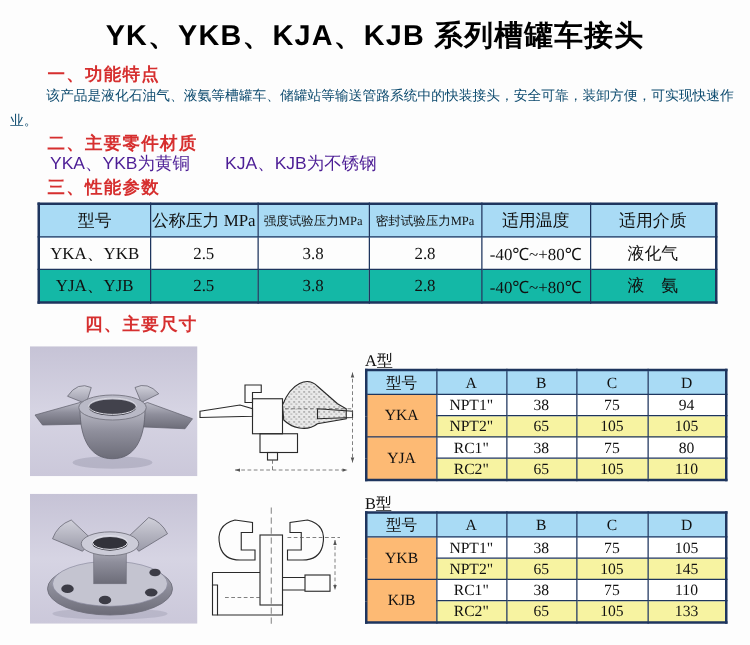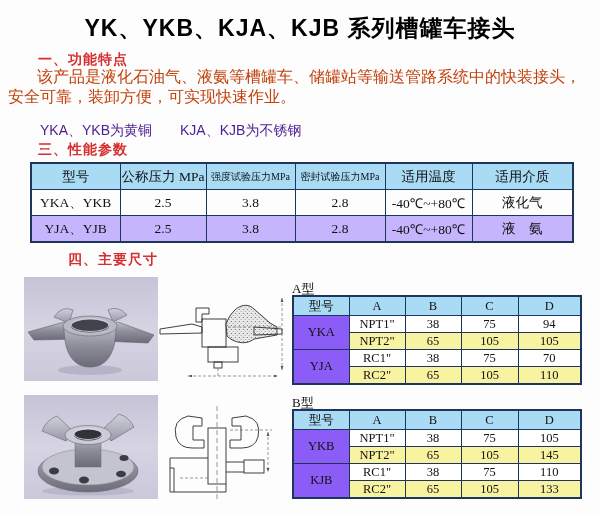--- a/index.html
+++ b/index.html
@@ -9,65 +9,66 @@
 
   .title{position:absolute;top:13px;left:0;width:600px;text-align:center;
          font-size:23px;font-weight:bold;letter-spacing:1px;color:#000;}
 
   .red-head{position:absolute;font-size:14px;font-weight:bold;color:#d62f2f;letter-spacing:1px;}
   .h-feat{left:38px;top:51px;text-align:right;}
   .h-mat {left:38px;top:106px;}
   .h-perf{left:38px;top:141px;}
   .h-dim {left:38px;top:251px;margin-left:30px;}
 
-  .body-text{position:absolute;left:8px;top:67px;width:586px;font-size:16px;
-             line-height:20px;text-indent:29px;color:#c2410c;}
+  .body-text{position:absolute;left:8px;top:67px;width:586px;font-size:11px;
+             line-height:20px;text-indent:29px;color:#0c4a6e;}
   .materials{position:absolute;left:40px;top:122px;font-size:14px;color:#4c1d95;}
   .materials .gap{display:inline-block;width:28px;}
 
   
   table{border-collapse:collapse;table-layout:fixed;}
   .perf{position:absolute;left:30px;top:162px;width:542px;
         font-family:"Liberation Serif",serif;border:2px solid #1e355e;}
   .perf th,.perf td{border:1.5px solid #1e355e;text-align:center;vertical-align:middle;
         height:25px;padding:0;font-weight:normal;font-size:13.5px;color:#111;}
   .perf thead th{background:#a9dbf5;}
   .perf thead th:nth-child(3),.perf thead th:nth-child(4){font-size:10px;}
-  tr.row-yellow td{background:#c4b5fd;}
+  tr.row-yellow td{background:#14b8a6;}
 
   
   .dim-label{position:absolute;font-family:"Liberation Serif",serif;font-size:13px;color:#111;}
   .lbl-a{left:292px;top:280px;}
   .lbl-b{left:292px;top:394px;}
   .dim{position:absolute;width:288px;font-family:"Liberation Serif",serif;border:2px solid #1e355e;}
   .dim-a{left:292px;top:295px;}
   .dim-b{left:292px;top:409px;}
   .dim th,.dim td{border:1.2px solid #1e355e;text-align:center;vertical-align:middle;
         padding:0;font-weight:normal;font-size:12.5px;color:#111;}
   .dim thead th{background:#a9dbf5;height:18px;}
   .dim td{height:16px;background:#fff;}
   .dim tr.row-yellow td{background:#f7f3a1;}
-  .dim td.model{background:#8b5cf6;}
+  .dim td.model{background:#fdba74;}
 
   .img-abs{position:absolute;}
   .ph-a{left:24px;top:277px;}
   .ph-b{left:24px;top:395px;}
   .dr-a{left:158px;top:284px;}
   .dr-b{left:160px;top:402px;}
 </style>
 </head>
 <body>
 
 <div id="page">
 
   <div class="title">YK、YKB、KJA、KJB 系列槽罐车接头</div>
 
   <div class="red-head h-feat">一、功能特点</div>
   <div class="body-text">该产品是液化石油气、液氨等槽罐车、储罐站等输送管路系统中的快装接头，安全可靠，装卸方便，可实现快速作业。</div>
 
+  <div class="red-head h-mat">二、主要零件材质</div>
   <div class="materials">
     <span>YKA、YKB为黄铜</span><span class="gap"></span><span>KJA、KJB为不锈钢</span>
   </div>
 
   <div class="red-head h-perf">三、性能参数</div>
 
   <table class="perf">
     <colgroup>
         <col style="width:89px">
         <col style="width:86px">
@@ -198,21 +199,21 @@
         <td>NPT2"</td>
         <td>65</td>
         <td>105</td>
         <td>105</td>
       </tr>
       <tr>
         <td class="model" rowspan="2">YJA</td>
         <td>RC1"</td>
         <td>38</td>
         <td>75</td>
-        <td>70</td>
+        <td>80</td>
       </tr>
       <tr class="row-yellow">
         <td>RC2"</td>
         <td>65</td>
         <td>105</td>
         <td>110</td>
       </tr>
     </tbody>
   </table>
 

